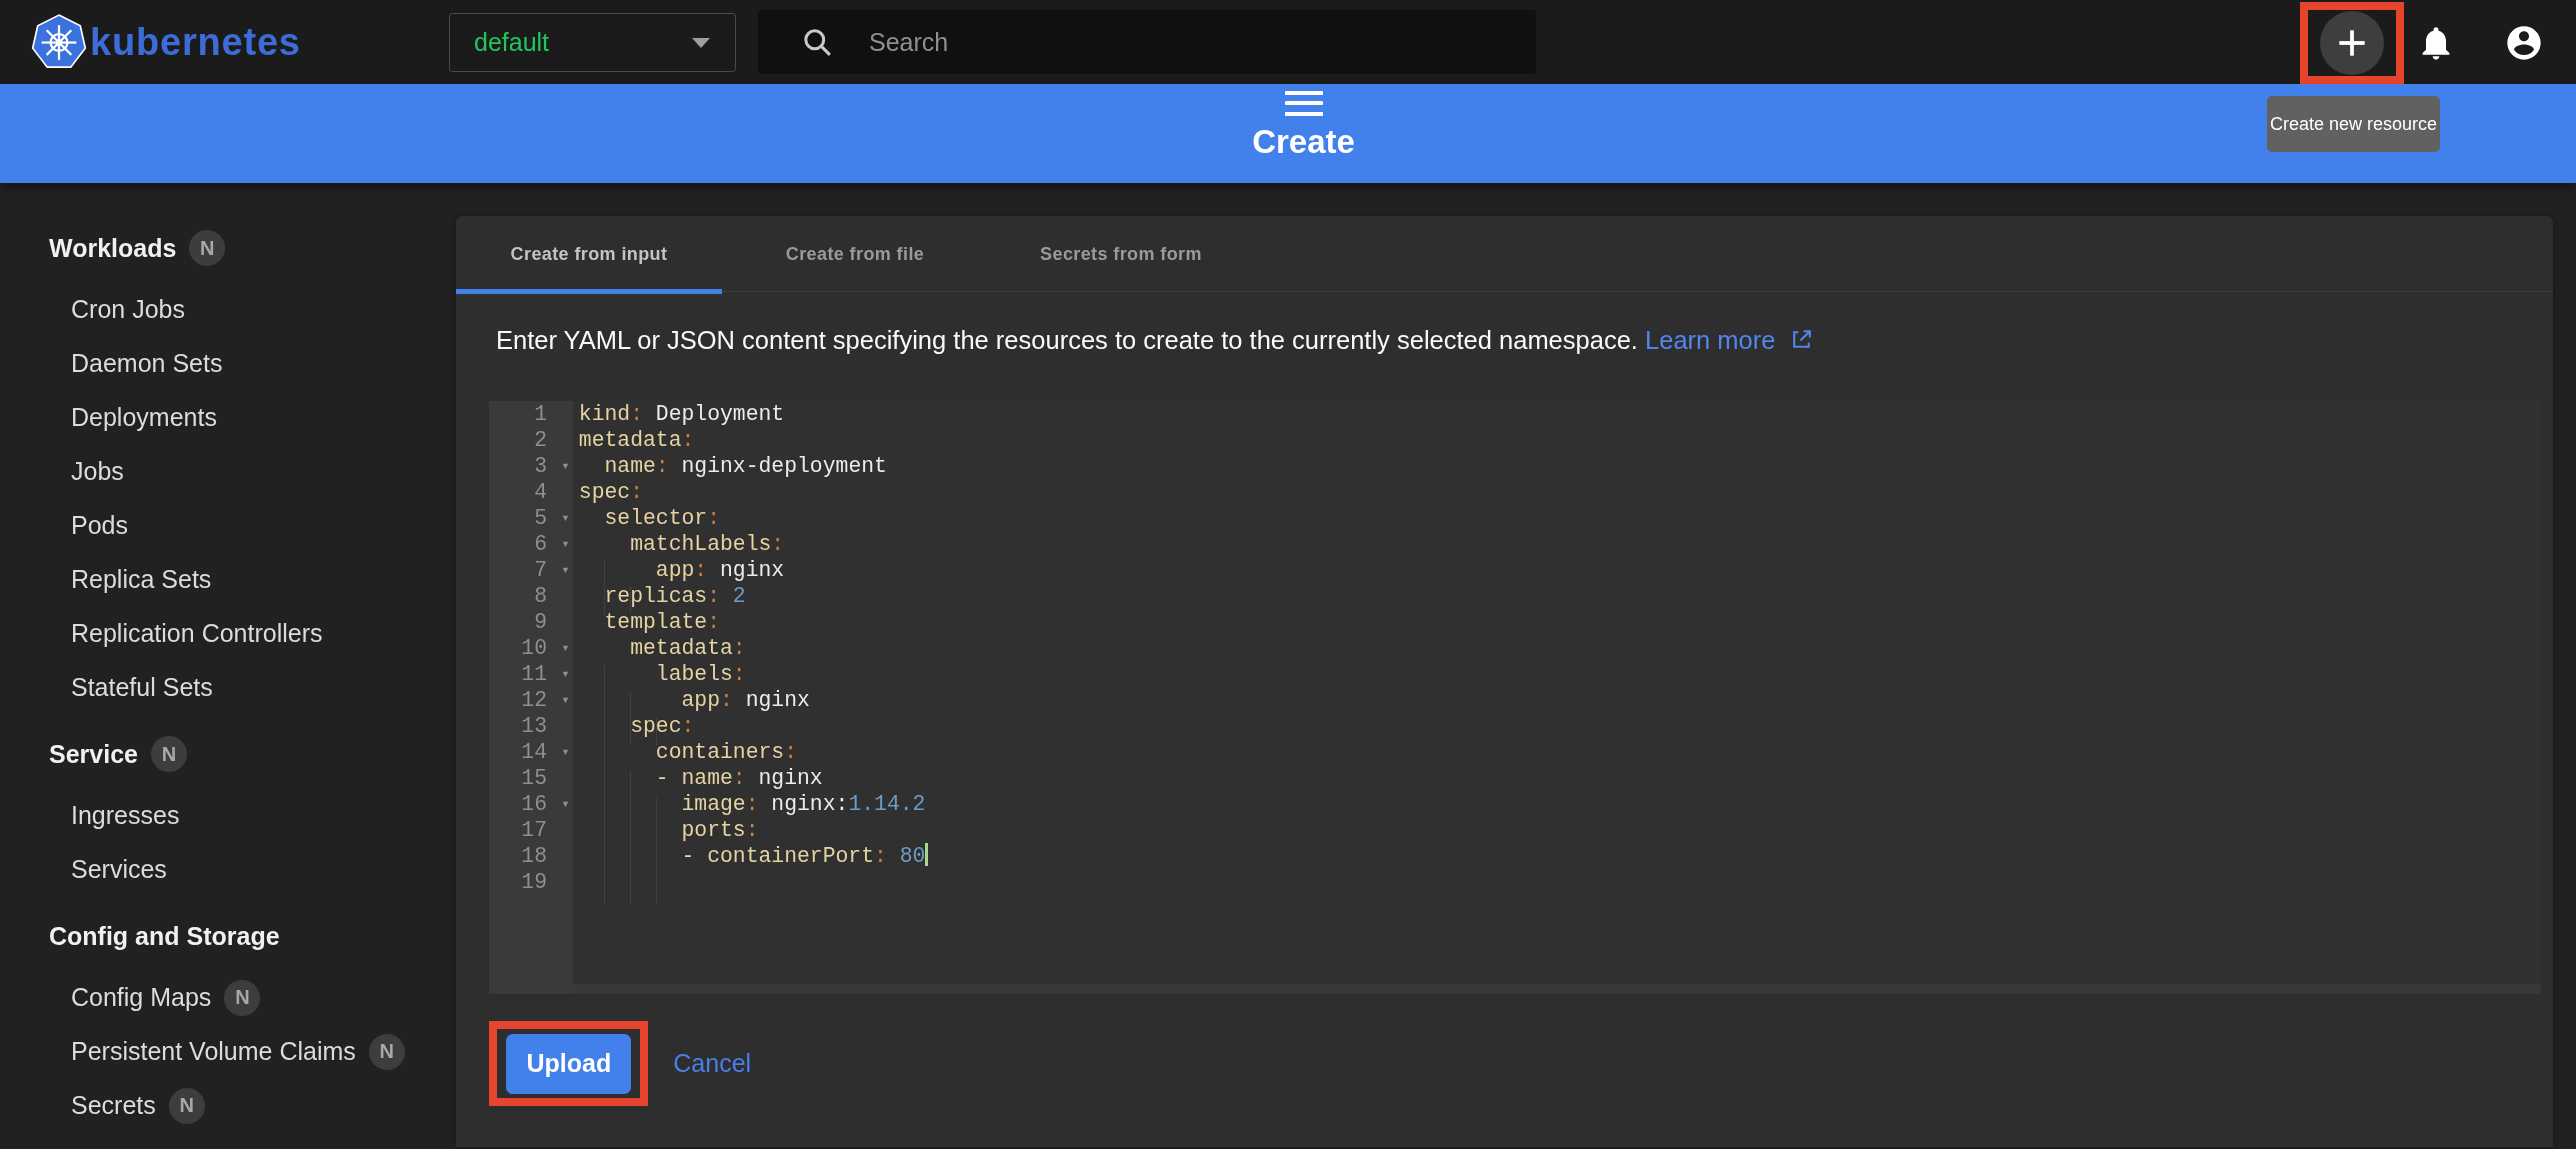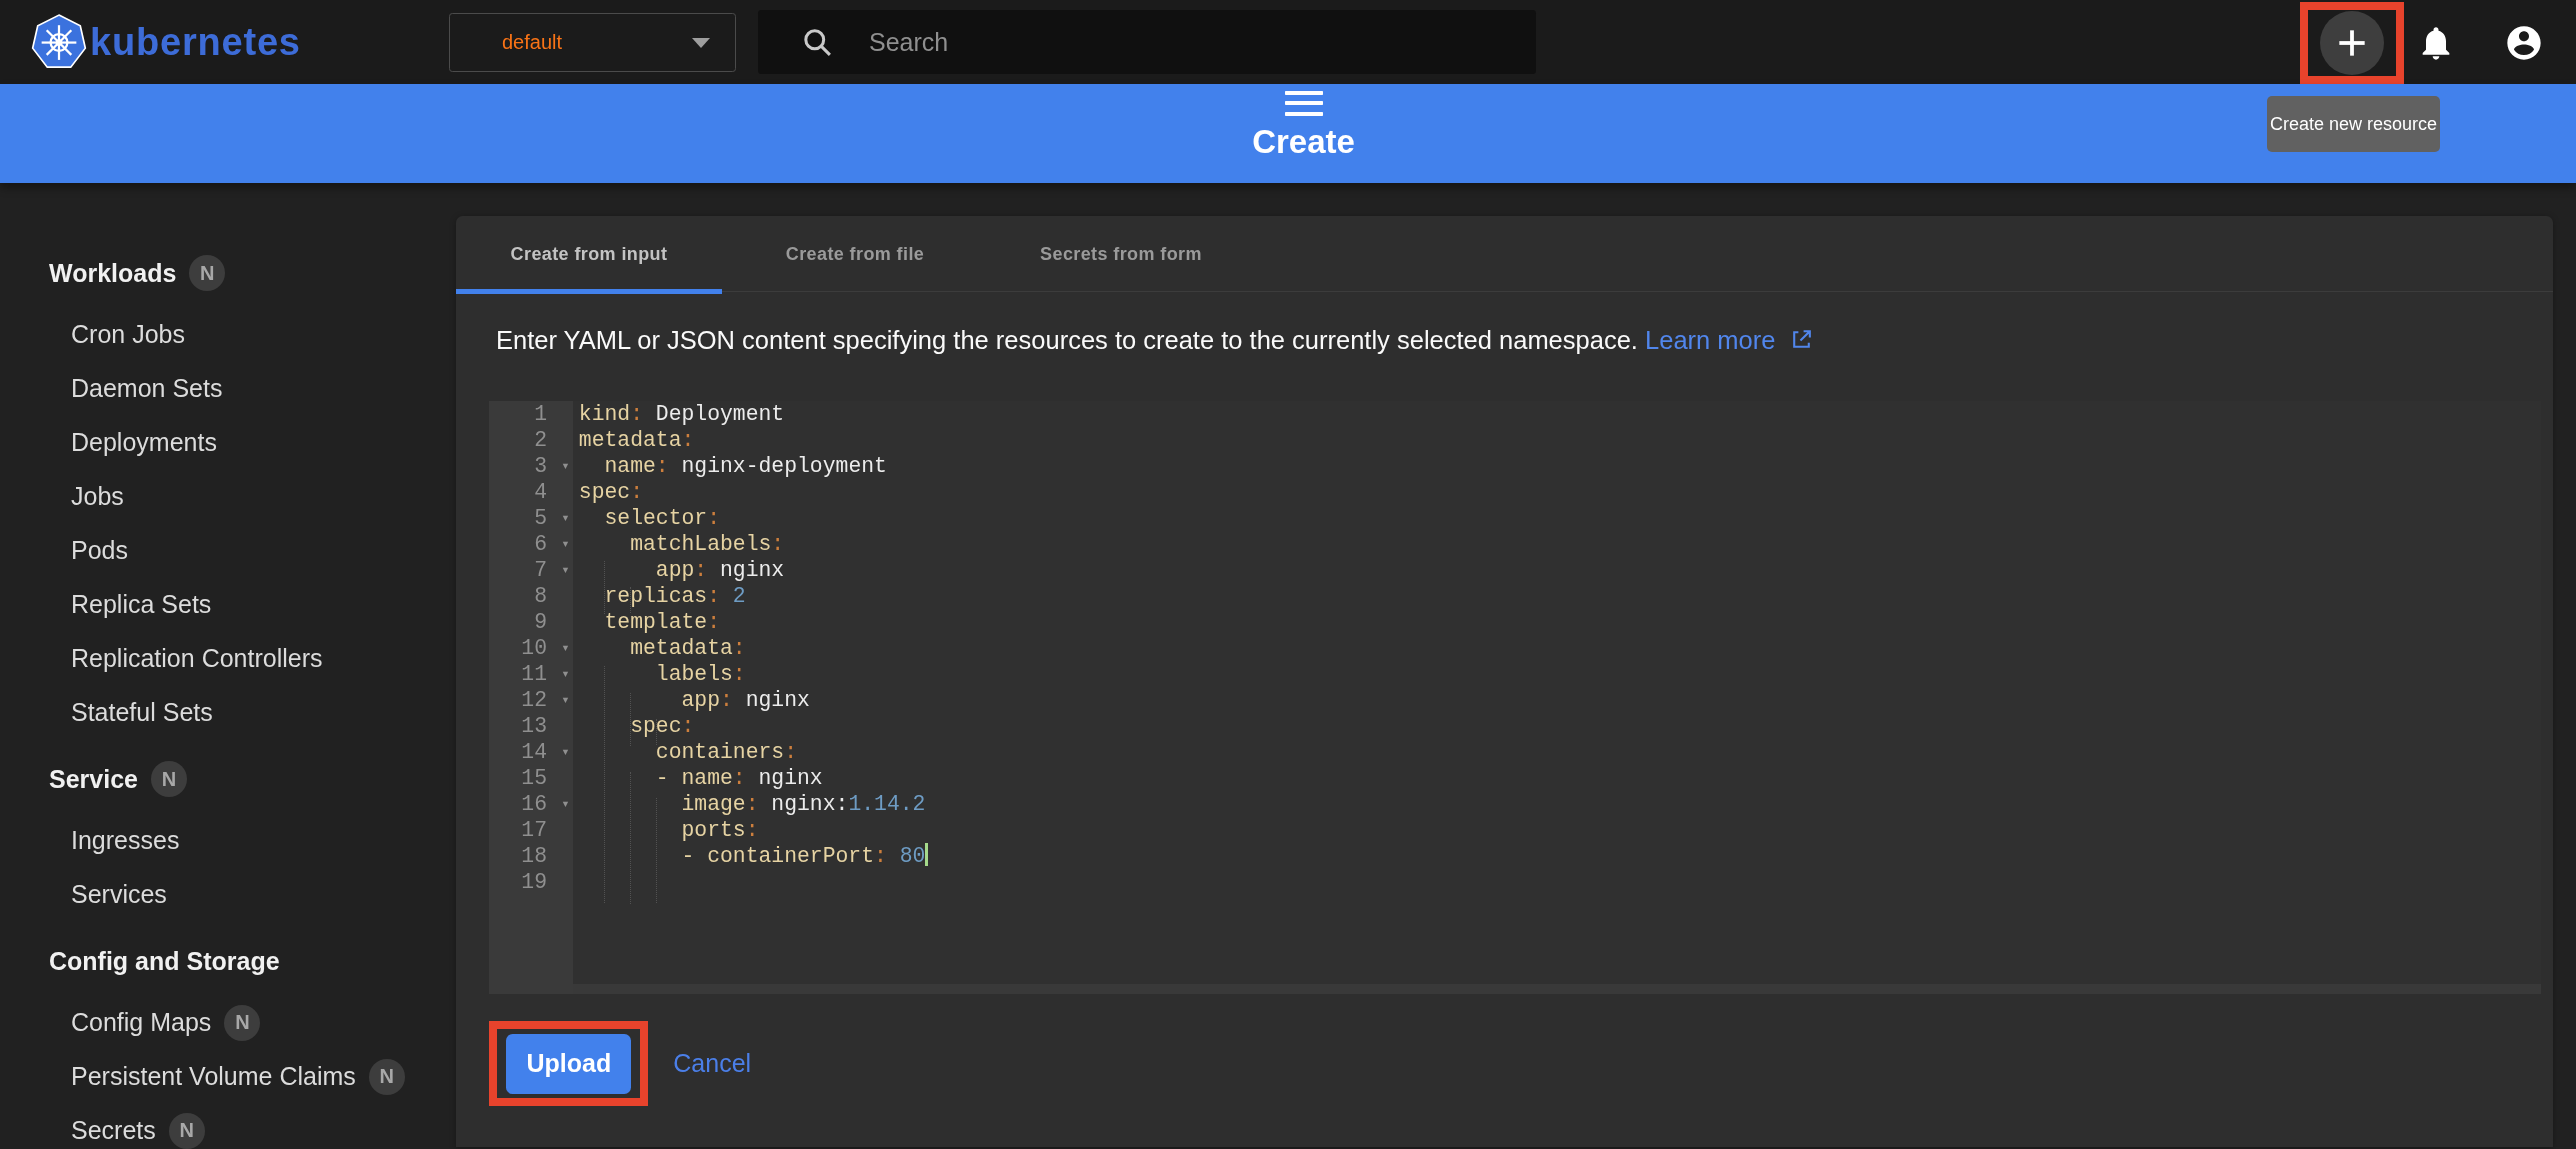--- a/index.html
+++ b/index.html
@@ -9,21 +9,21 @@
 
   
   .topbar { position:absolute; left:0; top:0; width:2576px; height:84px;
             background:#1b1b1b; display:flex; align-items:center; }
   .brand { display:flex; align-items:center; margin-left:31px; }
   .brand svg { width:56px; height:56px; }
   .brand-text { color:#3d6cd8; font-size:38px; font-weight:bold; letter-spacing:0.8px; margin-left:3px; }
   .ns-select { position:absolute; left:449px; top:13px; width:287px; height:59px;
                border:1.6px solid #4b4b4b; border-radius:3.3px; display:flex; align-items:center;
                cursor:pointer; }
-  .ns-select .ns-value { color:#f97316; font-size:20px; margin-left:52px; flex:1; }
+  .ns-select .ns-value { color:#22c55e; font-size:25px; margin-left:24px; flex:1; }
   .caret { width:0; height:0; border-left:9px solid transparent; border-right:9px solid transparent;
            border-top:10.7px solid #9e9e9e; margin-right:25px; }
   .search { position:absolute; left:758px; top:10px; width:778px; height:64px;
             background:#101010; border-radius:3.3px; display:flex; align-items:center; }
   .search svg { margin-left:43px; }
   .search input { background:transparent; border:none; outline:none; color:#e0e0e0;
                   font-size:25px; margin-left:35px; width:626px;
                   font-family:Liberation Sans, sans-serif; }
   .search input::placeholder { color:#8f8f8f; }
   .annotation-box { border:8.2px solid #e8432c; }
@@ -39,21 +39,21 @@
   .appbar { position:absolute; left:0; top:84px; width:2576px; height:99px; background:#4281ec;
             display:flex; align-items:center; box-shadow:0 5px 8.2px rgba(0,0,0,0.35); z-index:5;flex-direction:column; }
   .hamburger { margin-left:31px; width:38px; cursor:pointer; }
   .hamburger div { height:4.1px; background:#ffffff; margin:6.6px 0; border-radius:0.8px; }
   .appbar-title { color:#ffffff; font-size:33px; font-weight:bold; margin-left:31px; }
   .tooltip { position:absolute; left:2267px; top:12.4px; width:173px; height:56px; background:#616161;
              border-radius:5px; color:#ffffff; font-size:18px; display:flex; align-items:center;
              justify-content:center; white-space:nowrap; }
 
   
-  .sidebar { position:absolute; left:0; top:183px; width:419px; height:967px; padding-top:62px;border-radius:21px; }
+  .sidebar { position:absolute; left:0; top:183px; width:419px; height:967px; padding-top:37px;border-radius:21px; }
   .nav-header { height:56px; display:flex; align-items:center; padding-left:49px;
                 color:#f1f1f1; font-size:25px; font-weight:bold; cursor:pointer; }
   .nav-header.gap-top { margin-top:11.5px; }
   .nav-items { margin-top:6.6px; }
   .nav-item { height:54px; display:flex; align-items:center; padding-left:71px;
               color:#dcdcdc; font-size:25px; cursor:pointer; }
   .badge { width:36px; height:36px; border-radius:50%; background:#3d3d3d; color:#a8a8a8;
            font-size:20px; font-weight:bold; display:inline-flex; align-items:center;
            justify-content:center; margin-left:13px; }
 

